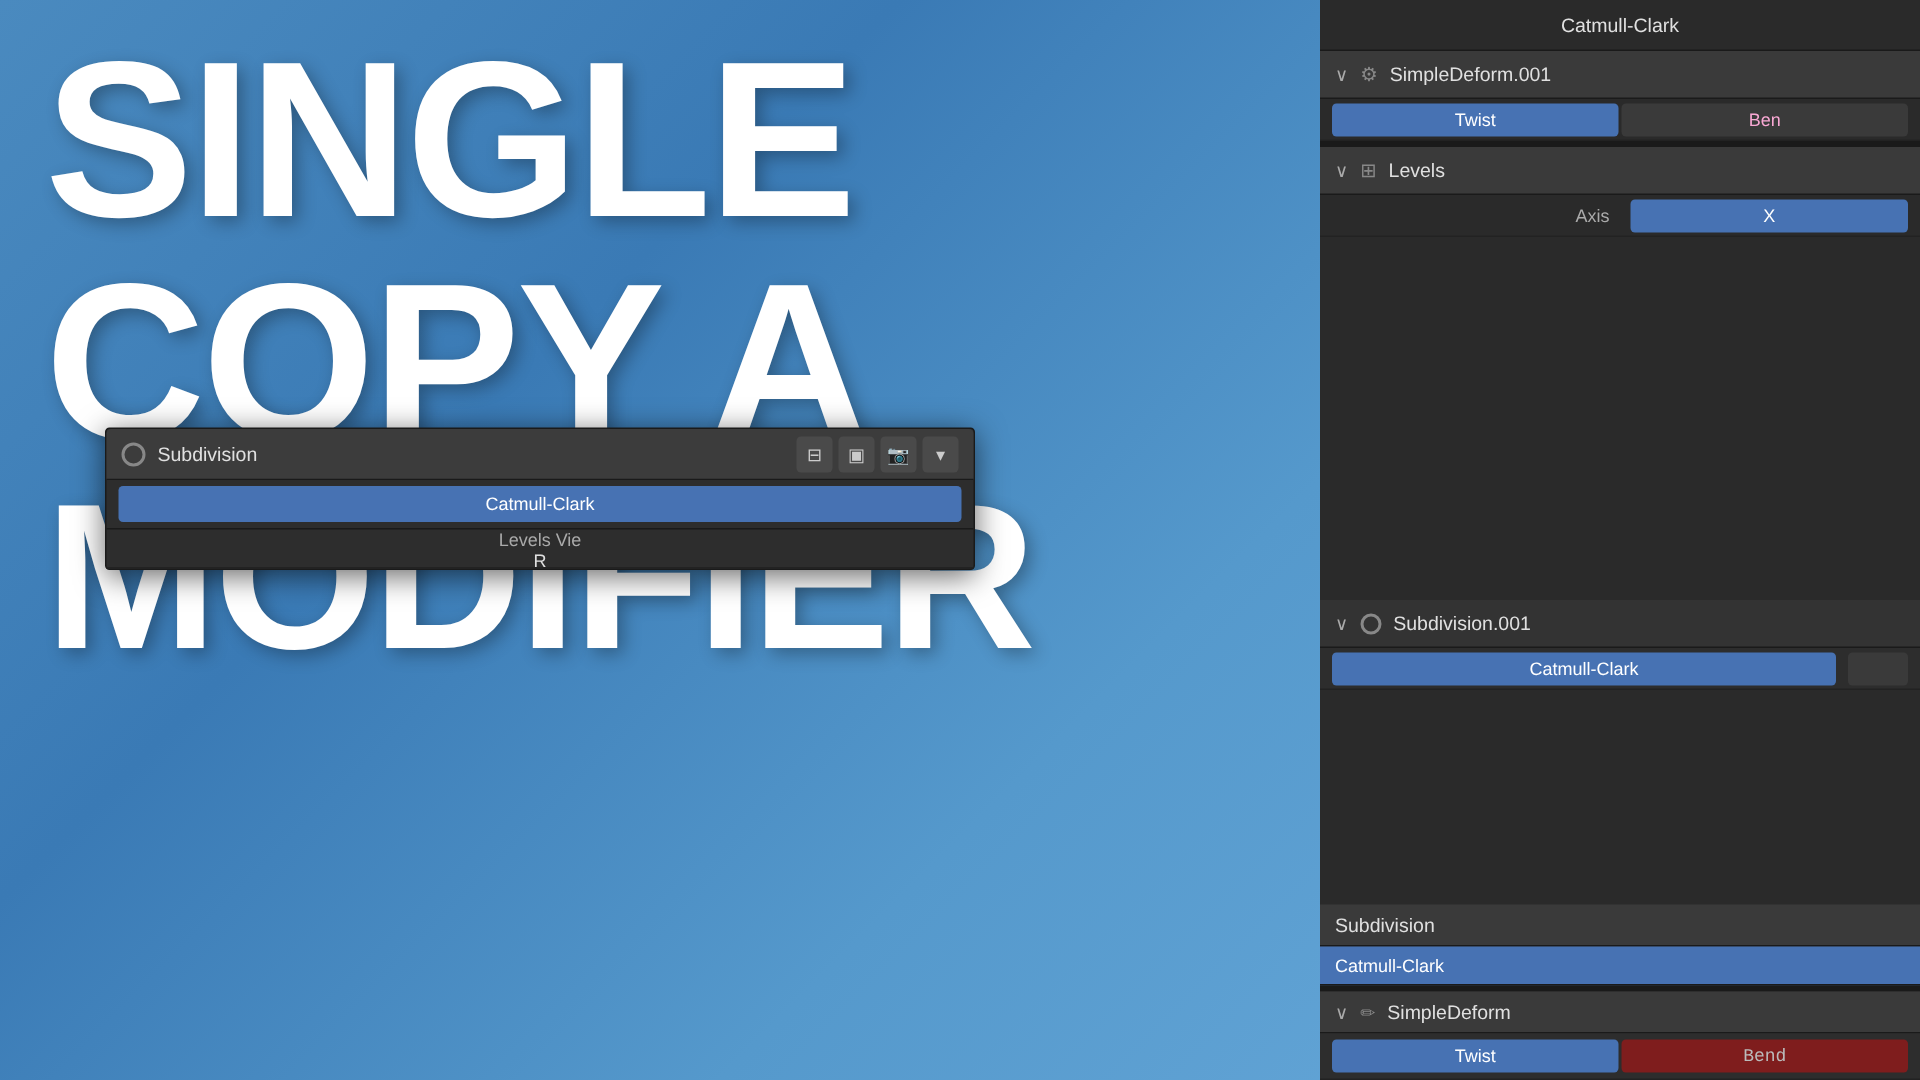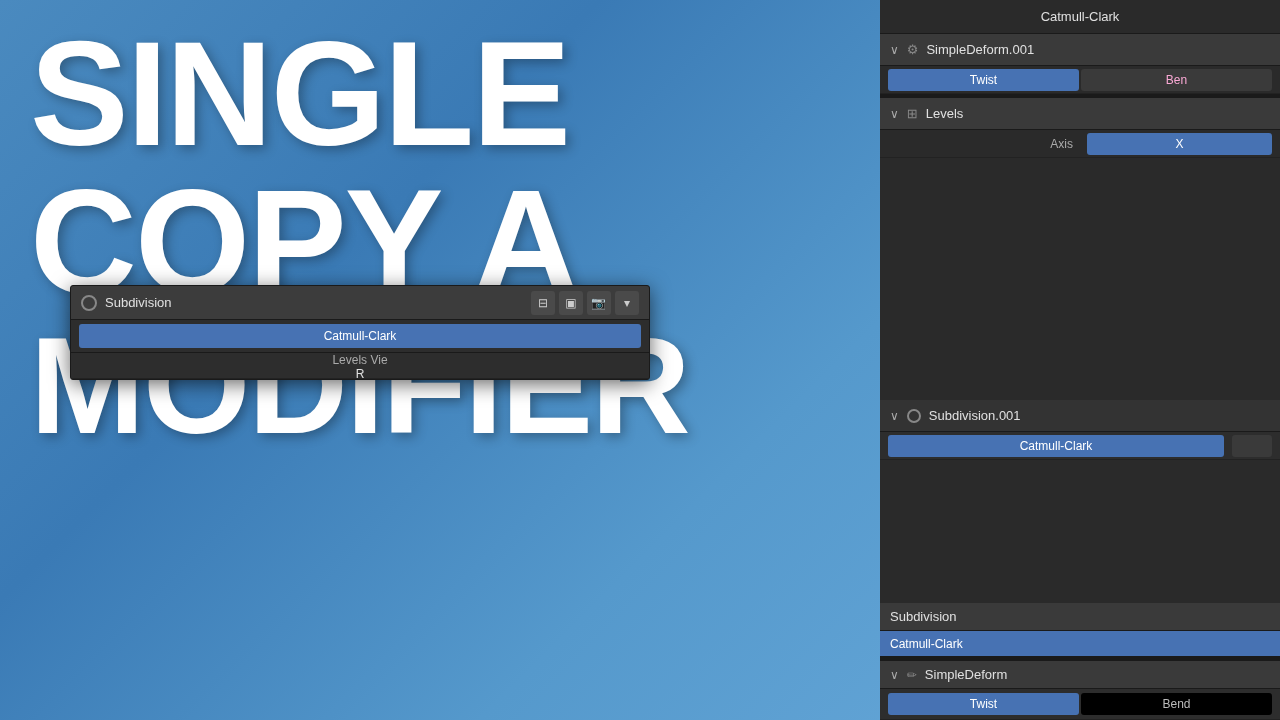--- a/index.html
+++ b/index.html
@@ -366,15 +366,15 @@
   <div style="height:4px; background:#1a1a1a;"></div>
 
   <div style="background:#3a3a3a; height:28px; display:flex; align-items:center; padding:0 10px; gap:8px; border-bottom:1px solid #1a1a1a;">
     <span style="color:#aaa; font-size:12px;">∨</span>
     <span style="color:#888; font-size:12px;">✏</span>
     <span style="color:#e0e0e0; font-size:13px; font-family:Arial;">SimpleDeform</span>
   </div>
 
   <div style="display:flex; gap:2px; padding:4px 8px; background:#2d2d2d; border-bottom:1px solid #222;">
     <div style="flex:1; height:22px; background:#4772b3; border-radius:3px; display:flex; align-items:center; justify-content:center; color:white; font-size:12px; font-family:Arial;">Twist</div>
-    <div style="flex:1; height:22px; background:#000000; border-radius:3px; display:flex; align-items:center; justify-content:center; color:#bbb; font-size:12px; font-family:Liberation Sans, sans-serif;">Bend</div>
+    <div style="flex:1; height:22px; background:#7f1d1d; border-radius:3px; display:flex; align-items:center; justify-content:center; color:#bbb; font-size:12px; font-family:Liberation Mono, monospace;">Bend</div>
   </div>
 </div>
 
 </body></html>

